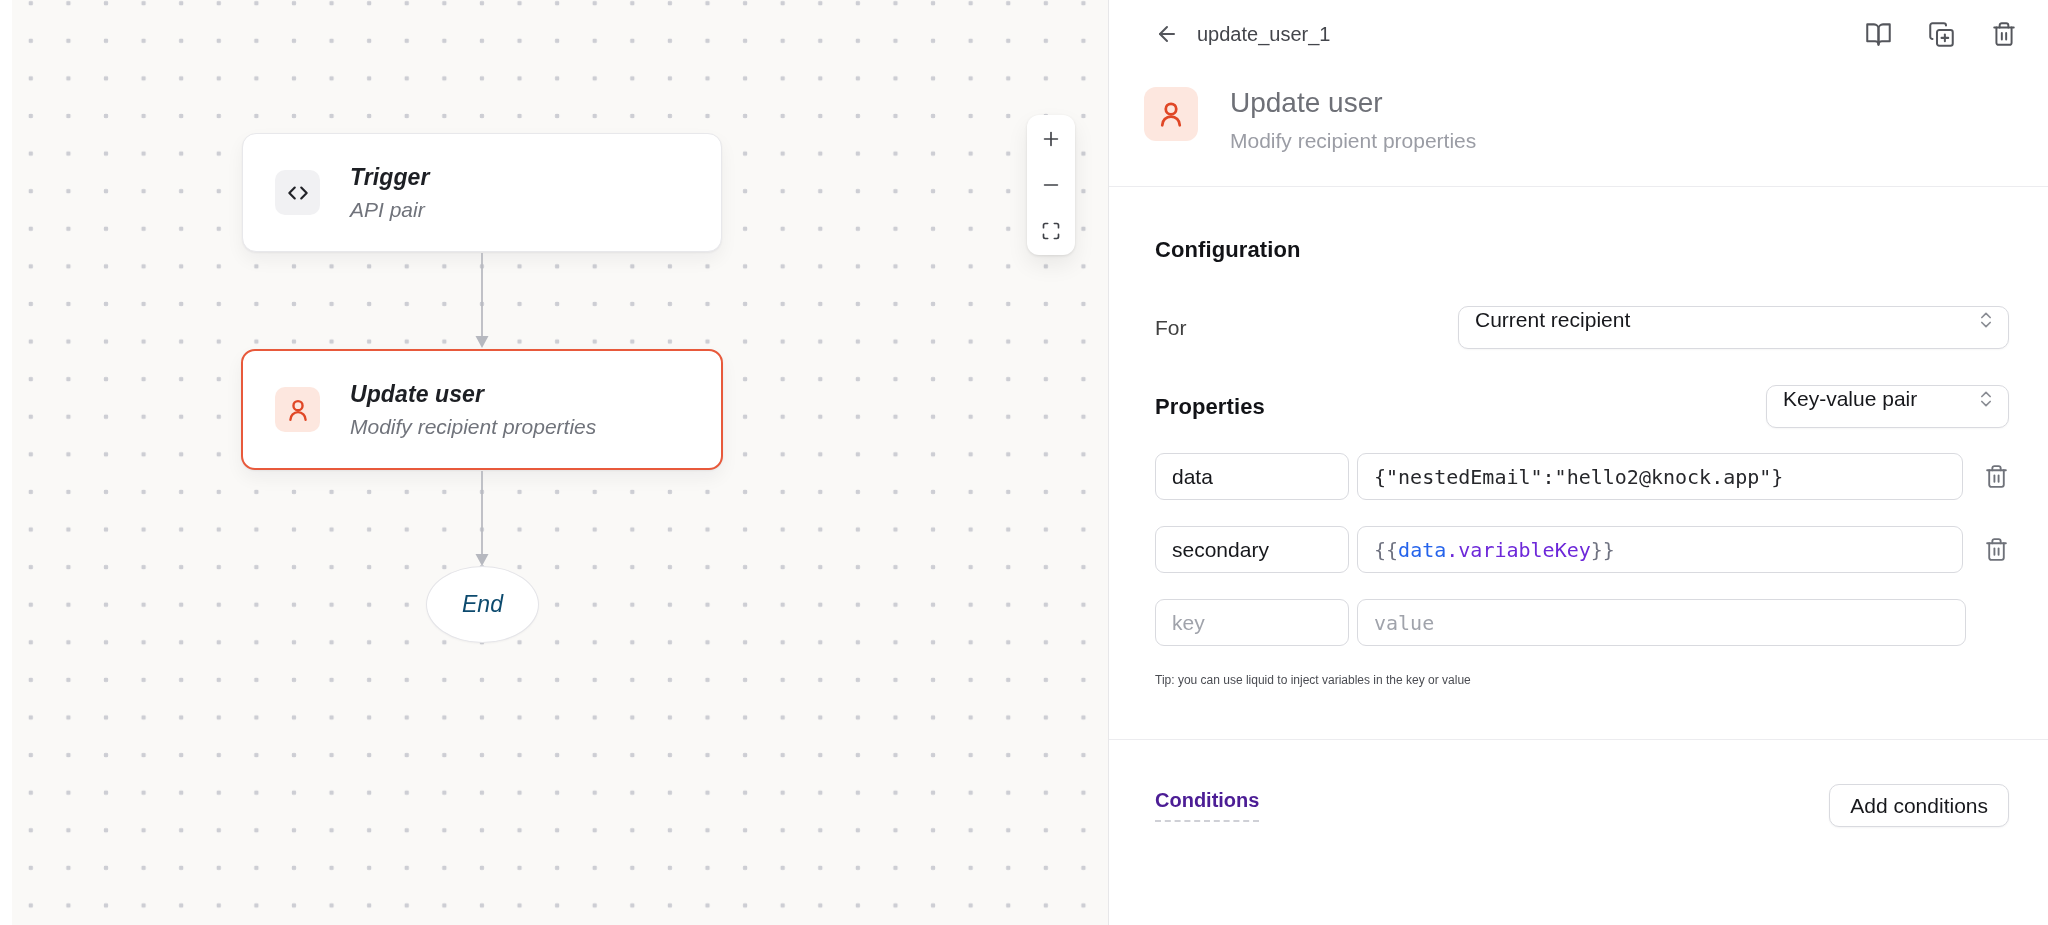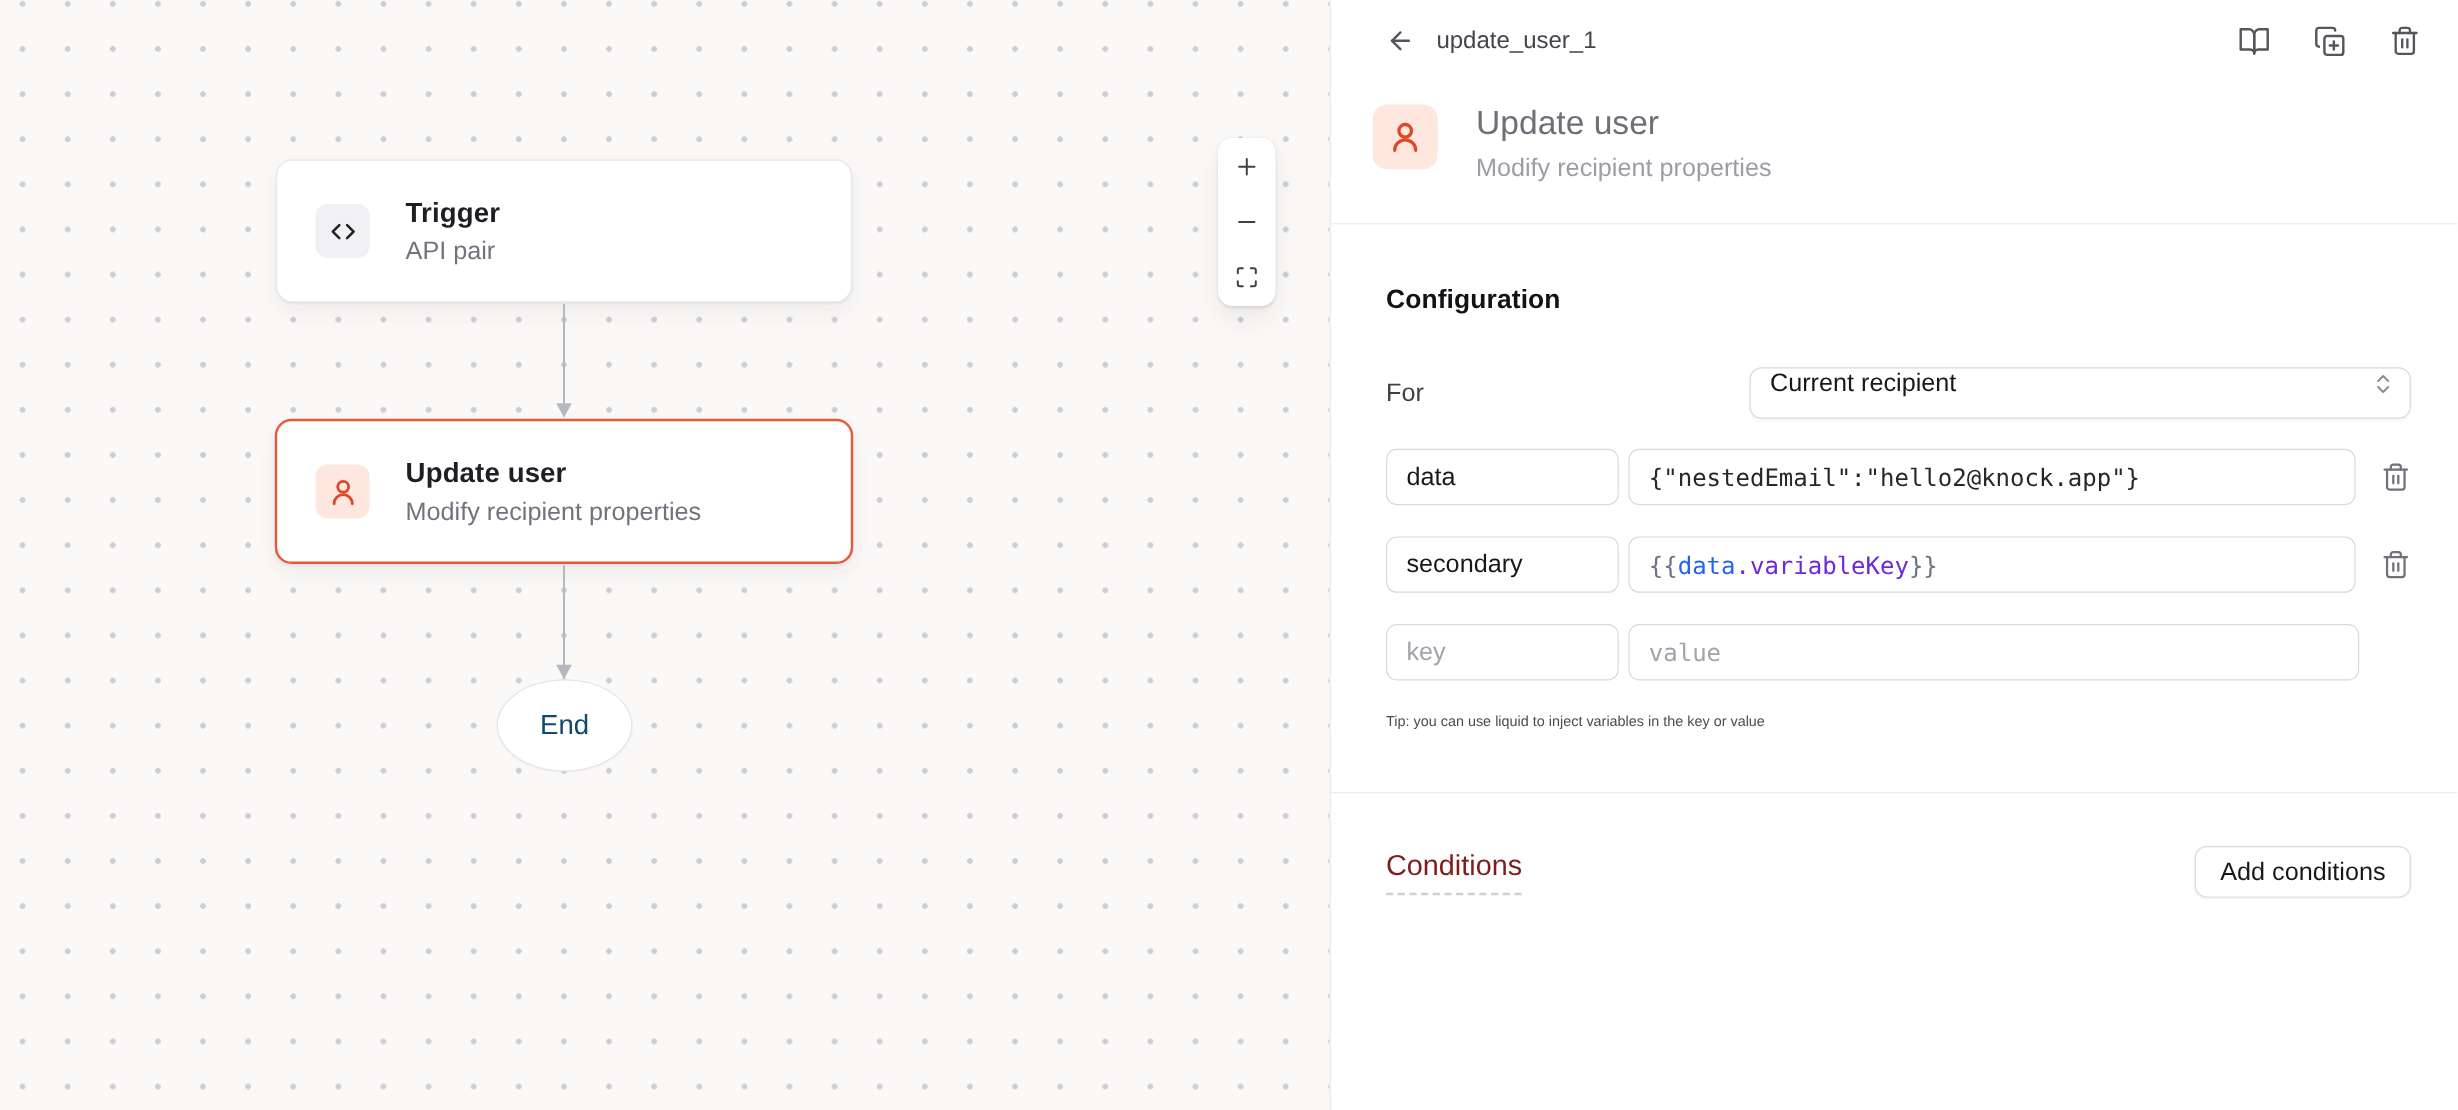--- a/index.html
+++ b/index.html
@@ -5,25 +5,25 @@
   * { box-sizing: border-box; margin: 0; padding: 0; }
   html,body { width:2048px; height:925px; overflow:hidden; }
   body {
     font-family: "Liberation Sans", sans-serif;
     background:#ffffff; position:relative;
     -webkit-font-smoothing:antialiased;
   }
 
   
   .canvas {
-    position:absolute; left:0; top:0; width:1108px; height:925px;
+    position:absolute; left:12px; top:0; width:1108px; height:925px;
     background-color:#FAF9F7;
     background-image: radial-gradient(circle, #CDCED4 2.1px, transparent 2.6px);
     background-size: 37.6px 37.6px;
-    background-position: 18px raw; background-position: 0px 22px;
+    background-position: 18px raw; background-position: 0px 22px; font-style: italic;
   }
   .node {
     position:absolute; background:#fff;
     border:1px solid #E8E8EB; border-radius:14px;
     box-shadow: 0 1px 2px rgba(16,20,30,.05), 0 8px 18px rgba(16,20,30,.05);
     display:flex; align-items:center; padding-left:32px; gap:30px;
   }
   .node.selected { border:2px solid #E8593B; }
   .node-trigger { left:230px; top:133px; width:480px; height:119px; }
   .node-update  { left:229px; top:349px; width:482px; height:121px; }
@@ -121,21 +121,21 @@
   .tok-brace { color:#6F7280; }
   .tok-obj   { color:#2563EB; }
   .tok-dot   { color:#6D28D9; }
   .tok-prop  { color:#6D28D9; }
   .kv-trash { margin-left:21px; color:#6F727A; display:flex; cursor:pointer; }
 
   .tip { margin-top:27px; font-size:12px; color:#4A4C52; }
 
   .cond-row { margin-top:44px; display:flex; align-items:center; justify-content:space-between; }
   .cond-heading {
-    font-size:24px; font-weight:400; color:#7f1d1d;
+    font-size:20px; font-weight:700; color:#4c1d95;
     border-bottom:2px dashed #CFD0D6; padding-bottom:8px;
   }
   .add-cond-btn {
     height:43px; padding:0 20px; background:#fff;
     border:1px solid #D9DADF; border-radius:10px;
     font-family:"Liberation Sans", sans-serif;
     font-size:21px; font-weight:500; color:#17181C;
     box-shadow:0 1px 2px rgba(16,20,30,.05); cursor:pointer;
     display:flex; align-items:center;
   }
@@ -284,20 +284,32 @@
         <span>Current recipient</span>
         <span class="chev">
             <svg width="20" height="20" viewBox="0 0 24 24" fill="none" stroke="currentColor" stroke-width="2" stroke-linecap="round" stroke-linejoin="round">
               <path d="m7 15 5 5 5-5"></path>
               <path d="m7 9 5-5 5 5"></path>
             </svg>
           </span>
       </div>
     </div>
 
+    <div class="form-row row-props">
+      <div class="section-heading">Properties</div>
+      <div class="select select-props">
+        <span>Key-value pair</span>
+        <span class="chev">
+            <svg width="20" height="20" viewBox="0 0 24 24" fill="none" stroke="currentColor" stroke-width="2" stroke-linecap="round" stroke-linejoin="round">
+              <path d="m7 15 5 5 5-5"></path>
+              <path d="m7 9 5-5 5 5"></path>
+            </svg>
+          </span>
+      </div>
+    </div>
 
     <div class="kv-row kv-first">
       <input class="text-input key-input" value="data" style="">
       <input class="text-input value-input" value="{&quot;nestedEmail&quot;:&quot;hello2@knock.app&quot;}" style="">
       <div class="kv-trash">
         <span>
             <svg width="25" height="25" viewBox="0 0 24 24" fill="none" stroke="currentColor" stroke-width="1.8" stroke-linecap="round" stroke-linejoin="round">
               <path d="M3 6h18"></path>
               <path d="M19 6v14a2 2 0 0 1-2 2H7a2 2 0 0 1-2-2V6"></path>
               <path d="M8 6V4a2 2 0 0 1 2-2h4a2 2 0 0 1 2 2v2"></path>

